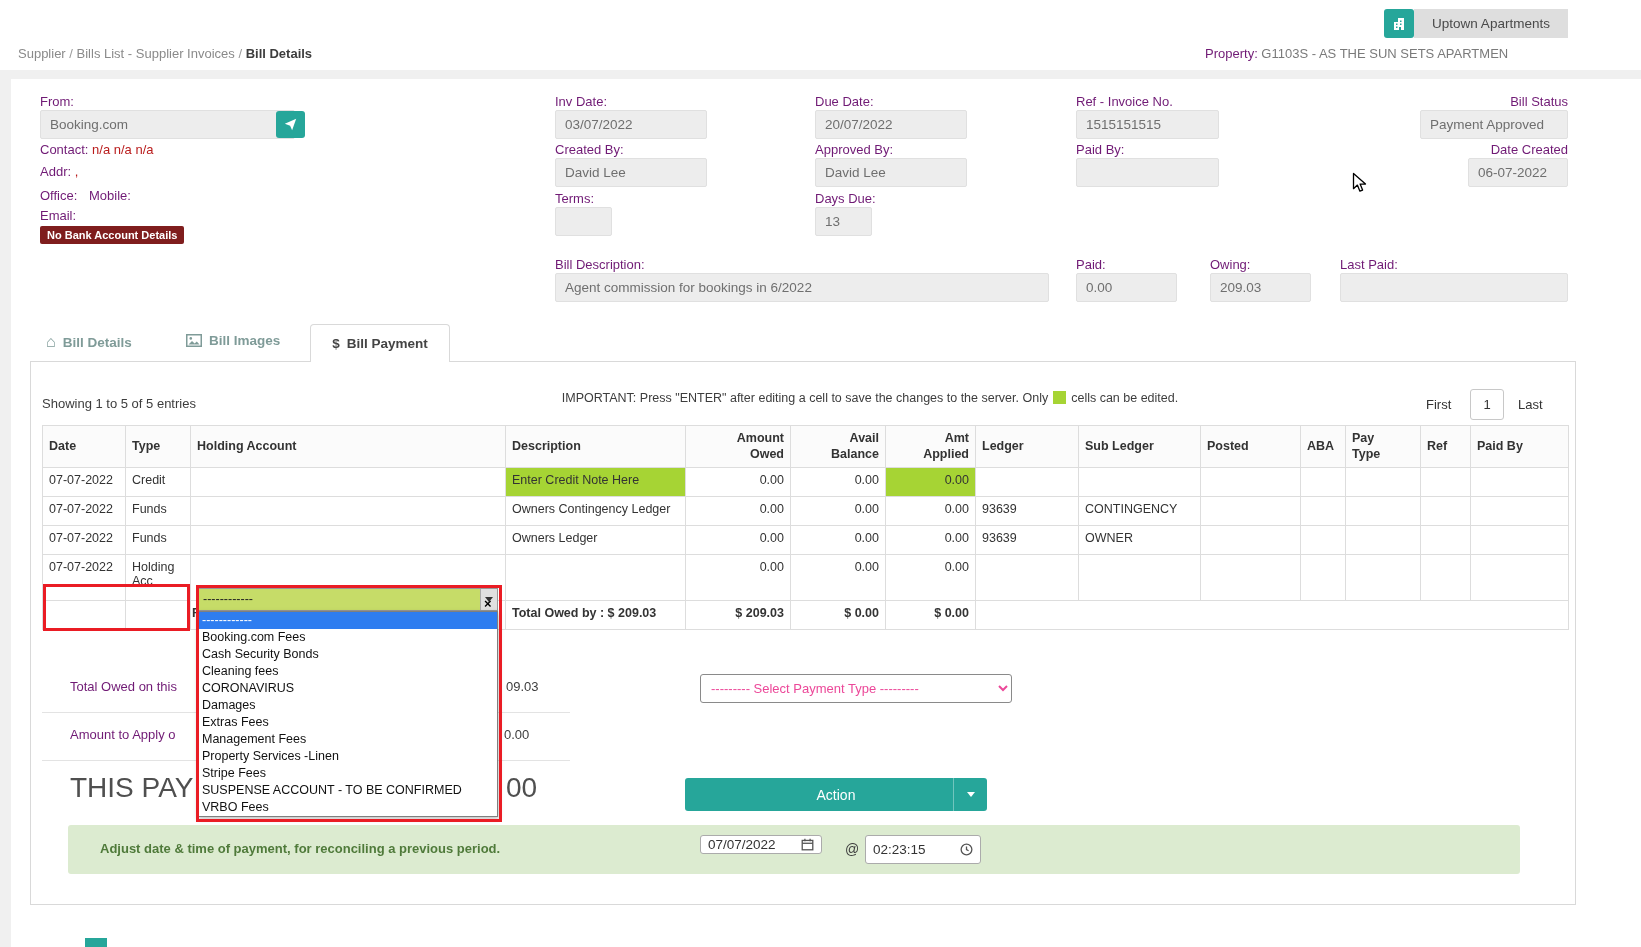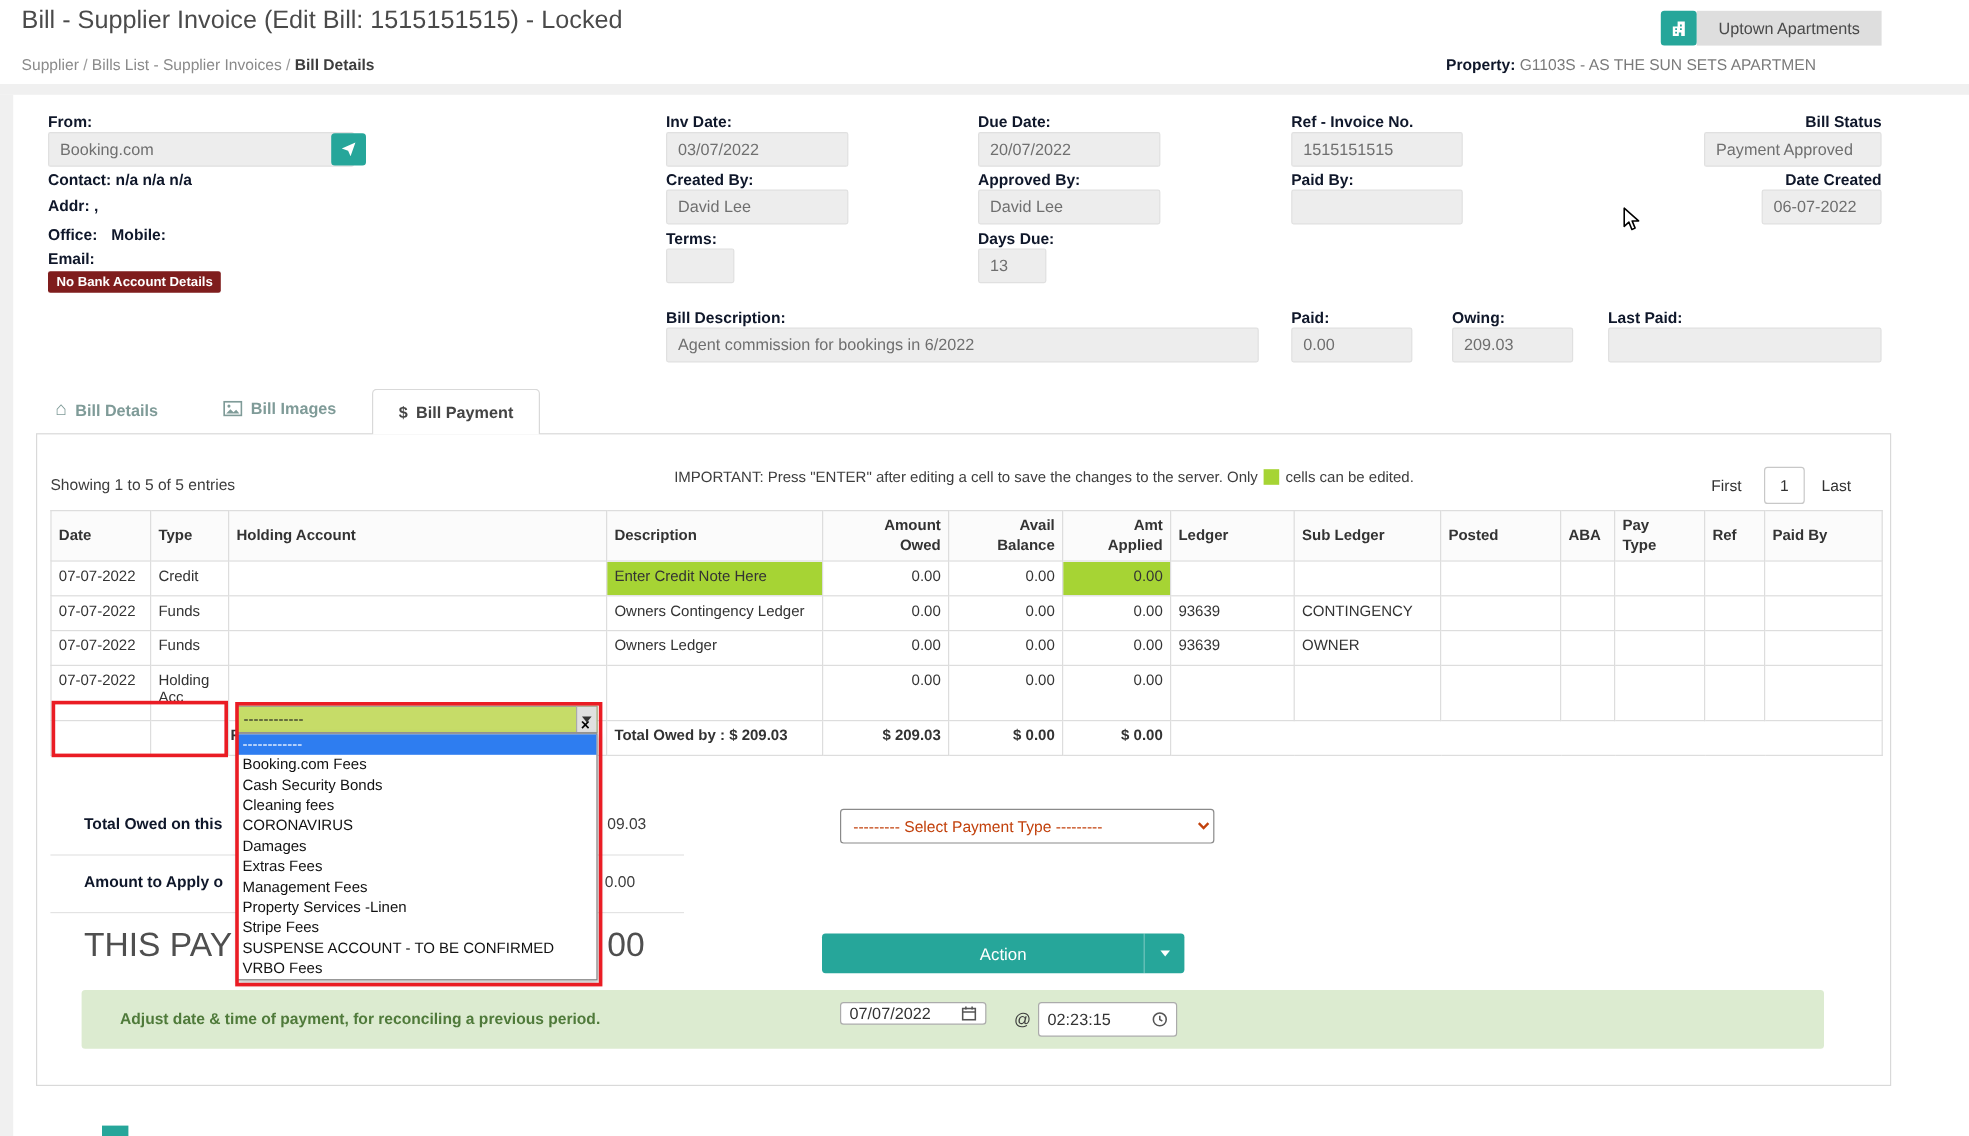--- a/index.html
+++ b/index.html
@@ -1,20 +1,20 @@
 <!DOCTYPE html>
 <html><head>
 <meta charset="utf-8">
 <style>
   *{margin:0;padding:0;box-sizing:border-box}
   body{background:#ffffff;font-family:"Liberation Sans",sans-serif}
   .app{position:relative;width:1641px;height:947px;background:#fff;overflow:hidden;color:#333;font-size:13px}
   .abs{position:absolute}
-  .lbl{font-weight:700;color:#0f172a;font-size:13px;white-space:nowrap}
-  .muted{color:#0f172a;font-weight:700}
+  .lbl{font-weight:400;color:#701a75;font-size:13px;white-space:nowrap}
+  .muted{color:#b91c1c;font-weight:400}
   .input{background:#ededed;border:1px solid #e0e0e0;border-radius:2px;color:#6f6f6f;font-size:13.5px;height:29px;line-height:27px;padding:0 9px;white-space:nowrap;overflow:hidden}
   .band{background:#f0f0f0}
   .badge{background:#7f1d1d;color:#fff;font-size:11px;font-weight:700;padding:3px 7px;border-radius:2px;display:inline-block}
   .teal-btn{background:#26a69a;border-radius:3px;display:flex;align-items:center;justify-content:center;cursor:pointer}
   .crumb{color:#8a8a8a;font-size:13px;cursor:pointer}
   .crumb+.crumb::before{content:"  /  ";color:#9a9a9a;font-weight:400;cursor:default}
   .crumb.current{color:#3d3d3d;font-weight:700}
   .tab{font-weight:700;color:#7f9b98;font-size:13.5px;display:flex;align-items:center;gap:7px;cursor:pointer}
   .tab-active{background:#fff;border:1px solid #d9d9d9;border-bottom:none;border-radius:4px 4px 0 0;display:flex;align-items:center;justify-content:center;gap:7px;font-weight:700;color:#444;z-index:3;font-size:13.5px}
   .panel{border:1px solid #d9d9d9;background:#fff}
@@ -30,34 +30,33 @@
   .page-box{border:1px solid #c8c8c8;background:#fff;border-radius:3px;text-align:center;font-size:13px;cursor:pointer}
   .hold-select{display:flex;align-items:stretch;background:#c6dc68;border:1px solid #979797;font-size:12.5px;color:#222}
   .hold-select .val{flex:1;padding:3px 0 0 5px;white-space:nowrap;overflow:hidden}
   .arrow-box{width:17px;background:#e0e0e0;border-left:1px solid #aaa;display:flex;align-items:center;justify-content:center}
   .caret-down{width:0;height:0;border-left:4px solid transparent;border-right:4px solid transparent;border-top:5px solid #333}
   .dd-list{background:#fff;border:1px solid #7f7f7f;z-index:41;box-shadow:1px 2px 5px rgba(0,0,0,.25)}
   .dd-opt{height:17px;line-height:17px;font-size:12.5px;padding-left:4px;color:#111;white-space:nowrap;overflow:hidden;cursor:pointer}
   .dd-opt.hl{background:#2e7df0;color:#fff}
   .redbox{border:3px solid #ea1c24;z-index:50;pointer-events:none}
   .divline{border-top:1px solid #e3e3e3}
-  select.pay-type{width:312px;height:29px;font-size:13px;color:#c2410c;border:1px solid #8a8a8a;border-radius:3px;background:#fff;padding:0 6px;font-family:"Liberation Sans",sans-serif}
+  select.pay-type{width:312px;height:29px;font-size:13px;color:#ec4899;border:1px solid #8a8a8a;border-radius:3px;background:#fff;padding:0 6px;font-family:"Liberation Sans",sans-serif}
   .action-btn{background:#26a69a;color:#fff;border-radius:3px;display:flex;align-items:center;justify-content:center;font-size:14px;cursor:pointer}
   .action-btn .split{position:absolute;right:0;top:0;bottom:0;width:34px;border-left:1px solid rgba(255,255,255,.35);display:flex;align-items:center;justify-content:center}
   .banner{background:#dcebd0;border-radius:3px}
   .banner-txt{font-weight:700;color:#4f7a3a;font-size:13px;white-space:nowrap}
   .mini-input{background:#fff;border:1px solid #ababab;border-radius:3px;display:flex;align-items:center;justify-content:space-between;padding:0 7px;font-size:13.5px;color:#333;cursor:pointer}
   .big-txt{font-size:28px;color:#4f4f4f;white-space:nowrap}
 </style>
 </head>
 <body>
 
 <div class="app">
 
-  <div class="abs" style="left:18px;top:5px;font-size:21px;color:#4a4a4a;white-space:nowrap">Bill - Supplier Invoice (Edit Bill: 1515151515) - Locked</div>
 
   <div class="abs teal-btn" style="left:1384px;top:9px;width:30px;height:29px">
     <span style="display:flex">
         <svg width="14" height="14" viewBox="0 0 14 14">
           <path fill="#fff" d="M2 13V5h4V1h6v12H9v-3H7v3H2zm2-2h1.5V9.5H4V11zm0-3h1.5V6.5H4V8zm4-3h1.5V3.5H8V5zm0 3h1.5V6.5H8V8z"></path>
         </svg>
       </span>
   </div>
   <div class="abs" style="left:1414px;top:9px;width:154px;height:29px;background:#dedede;color:#4a4a4a;font-size:13.5px;display:flex;align-items:center;justify-content:center;white-space:nowrap;overflow:hidden">Uptown Apartments</div>
 

